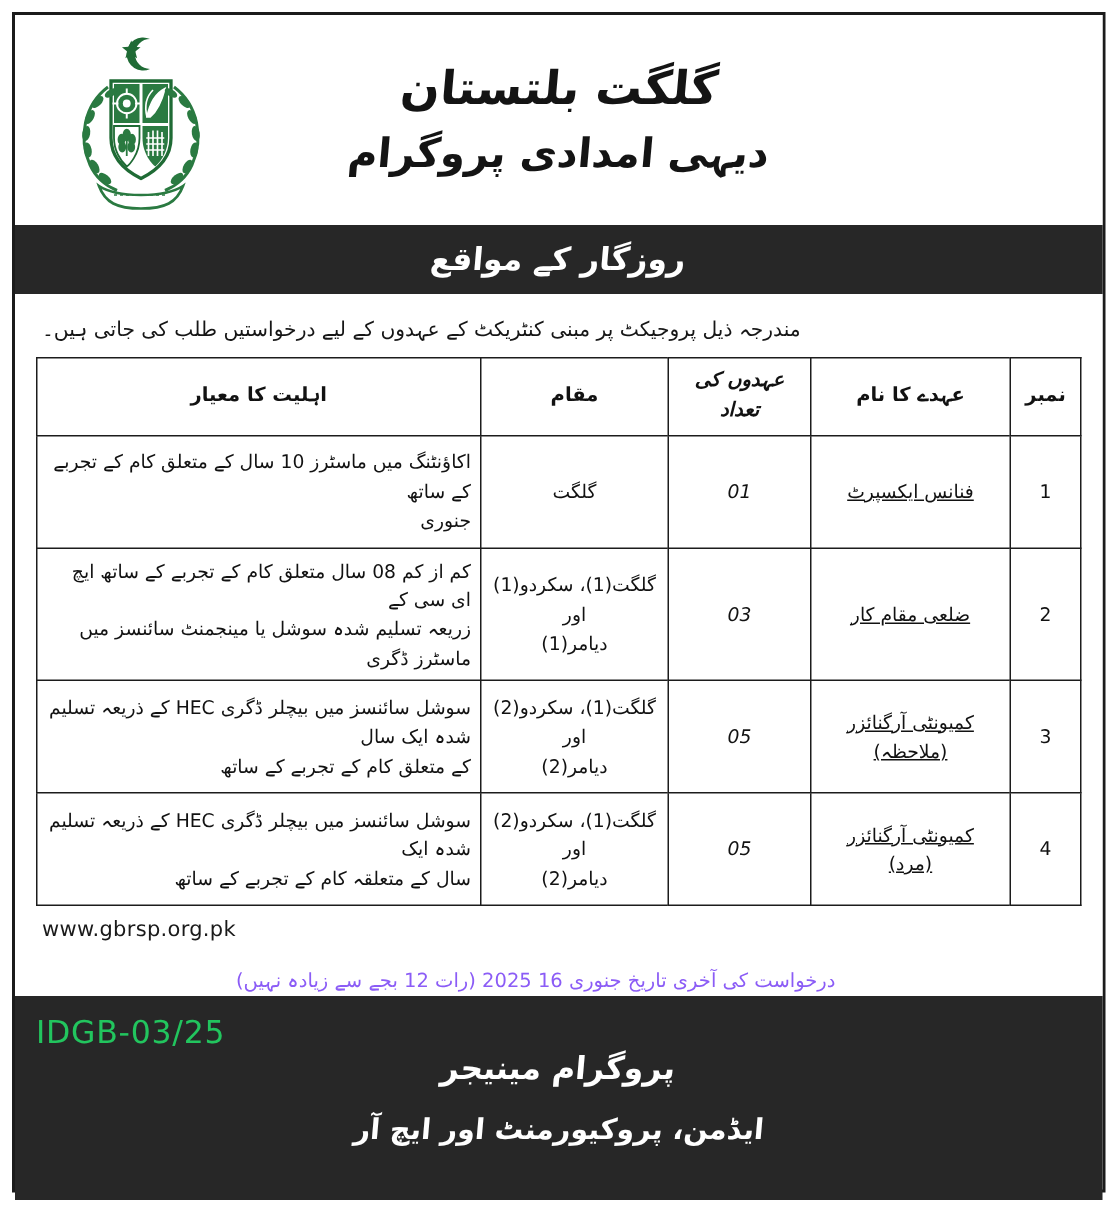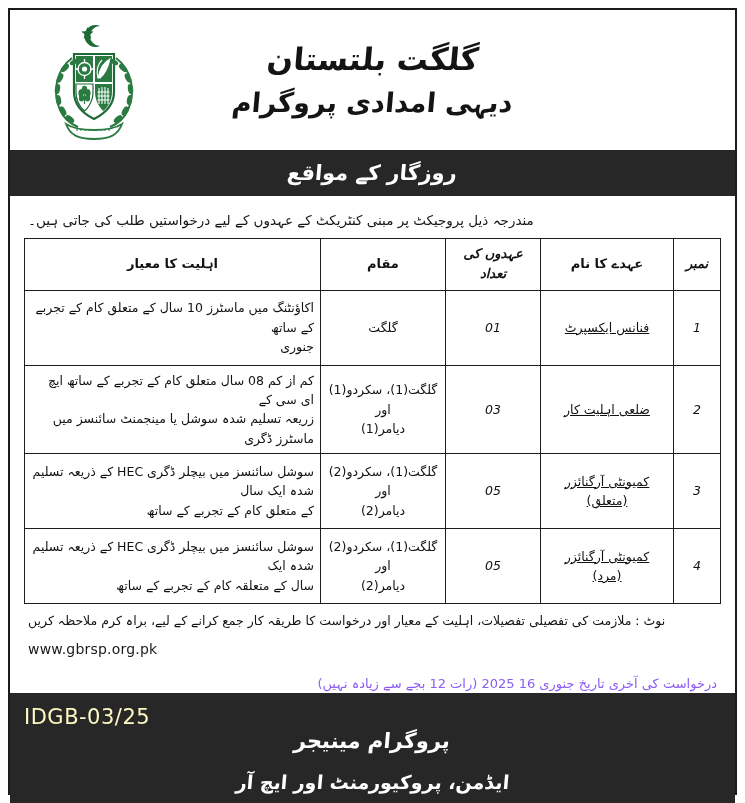--- a/index.html
+++ b/index.html
@@ -97,20 +97,21 @@
   .banner span { transform: skewX(-5deg); display: inline-block; }
 
   
   .body-area {
     flex: 1 1 auto;
     background: #ffffff;
     padding: 10px 14px 0 14px;
     box-sizing: border-box;
     display: flex;
     flex-direction: column;
+    align-items: flex-end;
   }
   .intro {
     direction: rtl;
     text-align: left;
     font-size: 13.5px;
     color: #161616;
     padding: 4px 6px 8px 4px;
     line-height: 1.5;
     white-space: nowrap;
   }
@@ -129,21 +130,21 @@
     color: #121212;
     font-size: 12.5px;
     line-height: 1.55;
   }
   table.jobs th {
     font-weight: bold;
     font-size: 13px;
     height: 36px;
     text-align: center;
   }
-  .col-sr    { width: 34px;  text-align: center; font-style: italic; }
+  .col-sr    { width: 34px;  text-align: center; }
   .col-title { width: 120px; text-align: center; }
   .col-count { width: 82px;  text-align: center; font-style: italic; }
   .col-place { width: 112px; text-align: center; }
   .col-crit  { width: auto;  text-align: right; }
   td.col-sr, td.col-count { font-size: 13.5px; }
   td.col-title { font-weight: normal; text-decoration: underline; }
   td.col-crit  { text-align: right; padding-right: 8px; margin-left: 44px; }
   tr.data-row td { height: 64px; }
 
   
@@ -193,21 +194,21 @@
     align-items: center;
     justify-content: center;
     gap: 18px;
   }
   .ref-code {
     position: absolute;
     left: 14px;
     top: 12px;
     font-family: "DejaVu Sans", "Liberation Sans", sans-serif;
     font-size: 21px;
-    color: #fef9c3;
+    color: #22c55e;
     direction: ltr;
     letter-spacing: 0.5px;
   }
   .sig-title {
     font-size: 21px;
     font-weight: bold;
     direction: rtl;
     transform: skewX(-5deg);
   }
   .sig-dept {
@@ -328,37 +329,37 @@
             <td class="col-count">01</td>
             <td class="col-place">گلگت</td>
             <td class="col-crit">
               <div>اکاؤنٹنگ میں ماسٹرز 10 سال کے متعلق کام کے تجربے کے ساتھ</div>
               <div>جنوری</div>
             </td>
           </tr>
 
           <tr class="data-row">
             <td class="col-sr">2</td>
-            <td class="col-title">ضلعی اہلیت کار</td>
+            <td class="col-title">ضلعی مقام کار</td>
             <td class="col-count">03</td>
             <td class="col-place">
               <div>گلگت(1)، سکردو(1) اور</div>
               <div>دیامر(1)</div>
             </td>
             <td class="col-crit">
               <div>کم از کم 08 سال متعلق کام کے تجربے کے ساتھ ایچ ای سی کے</div>
               <div>زریعہ تسلیم شدہ سوشل یا مینجمنٹ سائنسز میں ماسٹرز ڈگری</div>
             </td>
           </tr>
 
           <tr class="data-row">
             <td class="col-sr">3</td>
             <td class="col-title">
               <div>کمیونٹی آرگنائزر</div>
-              <div>(متعلق)</div>
+              <div>(ملاحظہ)</div>
             </td>
             <td class="col-count">05</td>
             <td class="col-place">
               <div>گلگت(1)، سکردو(2) اور</div>
               <div>دیامر(2)</div>
             </td>
             <td class="col-crit">
               <div>سوشل سائنسز میں بیچلر ڈگری HEC کے ذریعہ تسلیم شدہ ایک سال</div>
               <div>کے متعلق کام کے تجربے کے ساتھ</div>
             </td>
@@ -377,21 +378,20 @@
             </td>
             <td class="col-crit">
               <div>سوشل سائنسز میں بیچلر ڈگری HEC کے ذریعہ تسلیم شدہ ایک</div>
               <div>سال کے متعلقہ کام کے تجربے کے ساتھ</div>
             </td>
           </tr>
 
         </tbody>
       </table>
 
-      <div class="note">نوٹ : ملازمت کی تفصیلی تفصیلات، اہلیت کے معیار اور درخواست کا طریقہ کار جمع کرانے کے لیے، براہ کرم ملاحظہ کریں</div>
 
       <div class="links-row">
         <div class="website">www.gbrsp.org.pk</div>
         <div class="deadline">درخواست کی آخری تاریخ جنوری 16 2025 (رات 12 بجے سے زیادہ نہیں)</div>
       </div>
     </div>
 
     <div class="footer">
       <div class="ref-code">IDGB-03/25</div>
       <div class="sig-title">پروگرام مینیجر</div>

